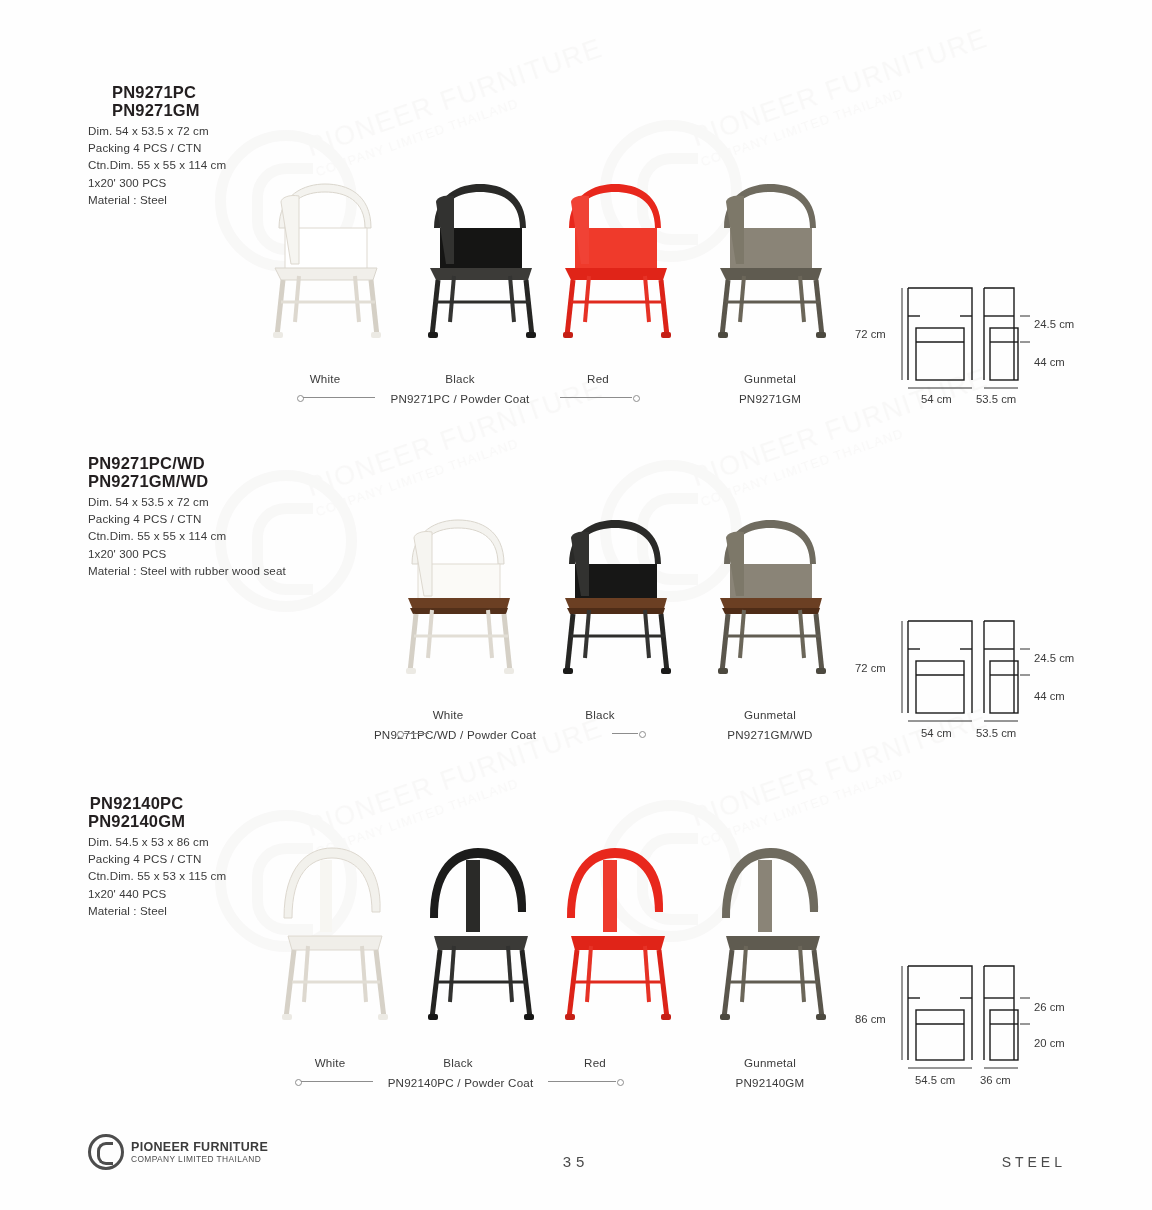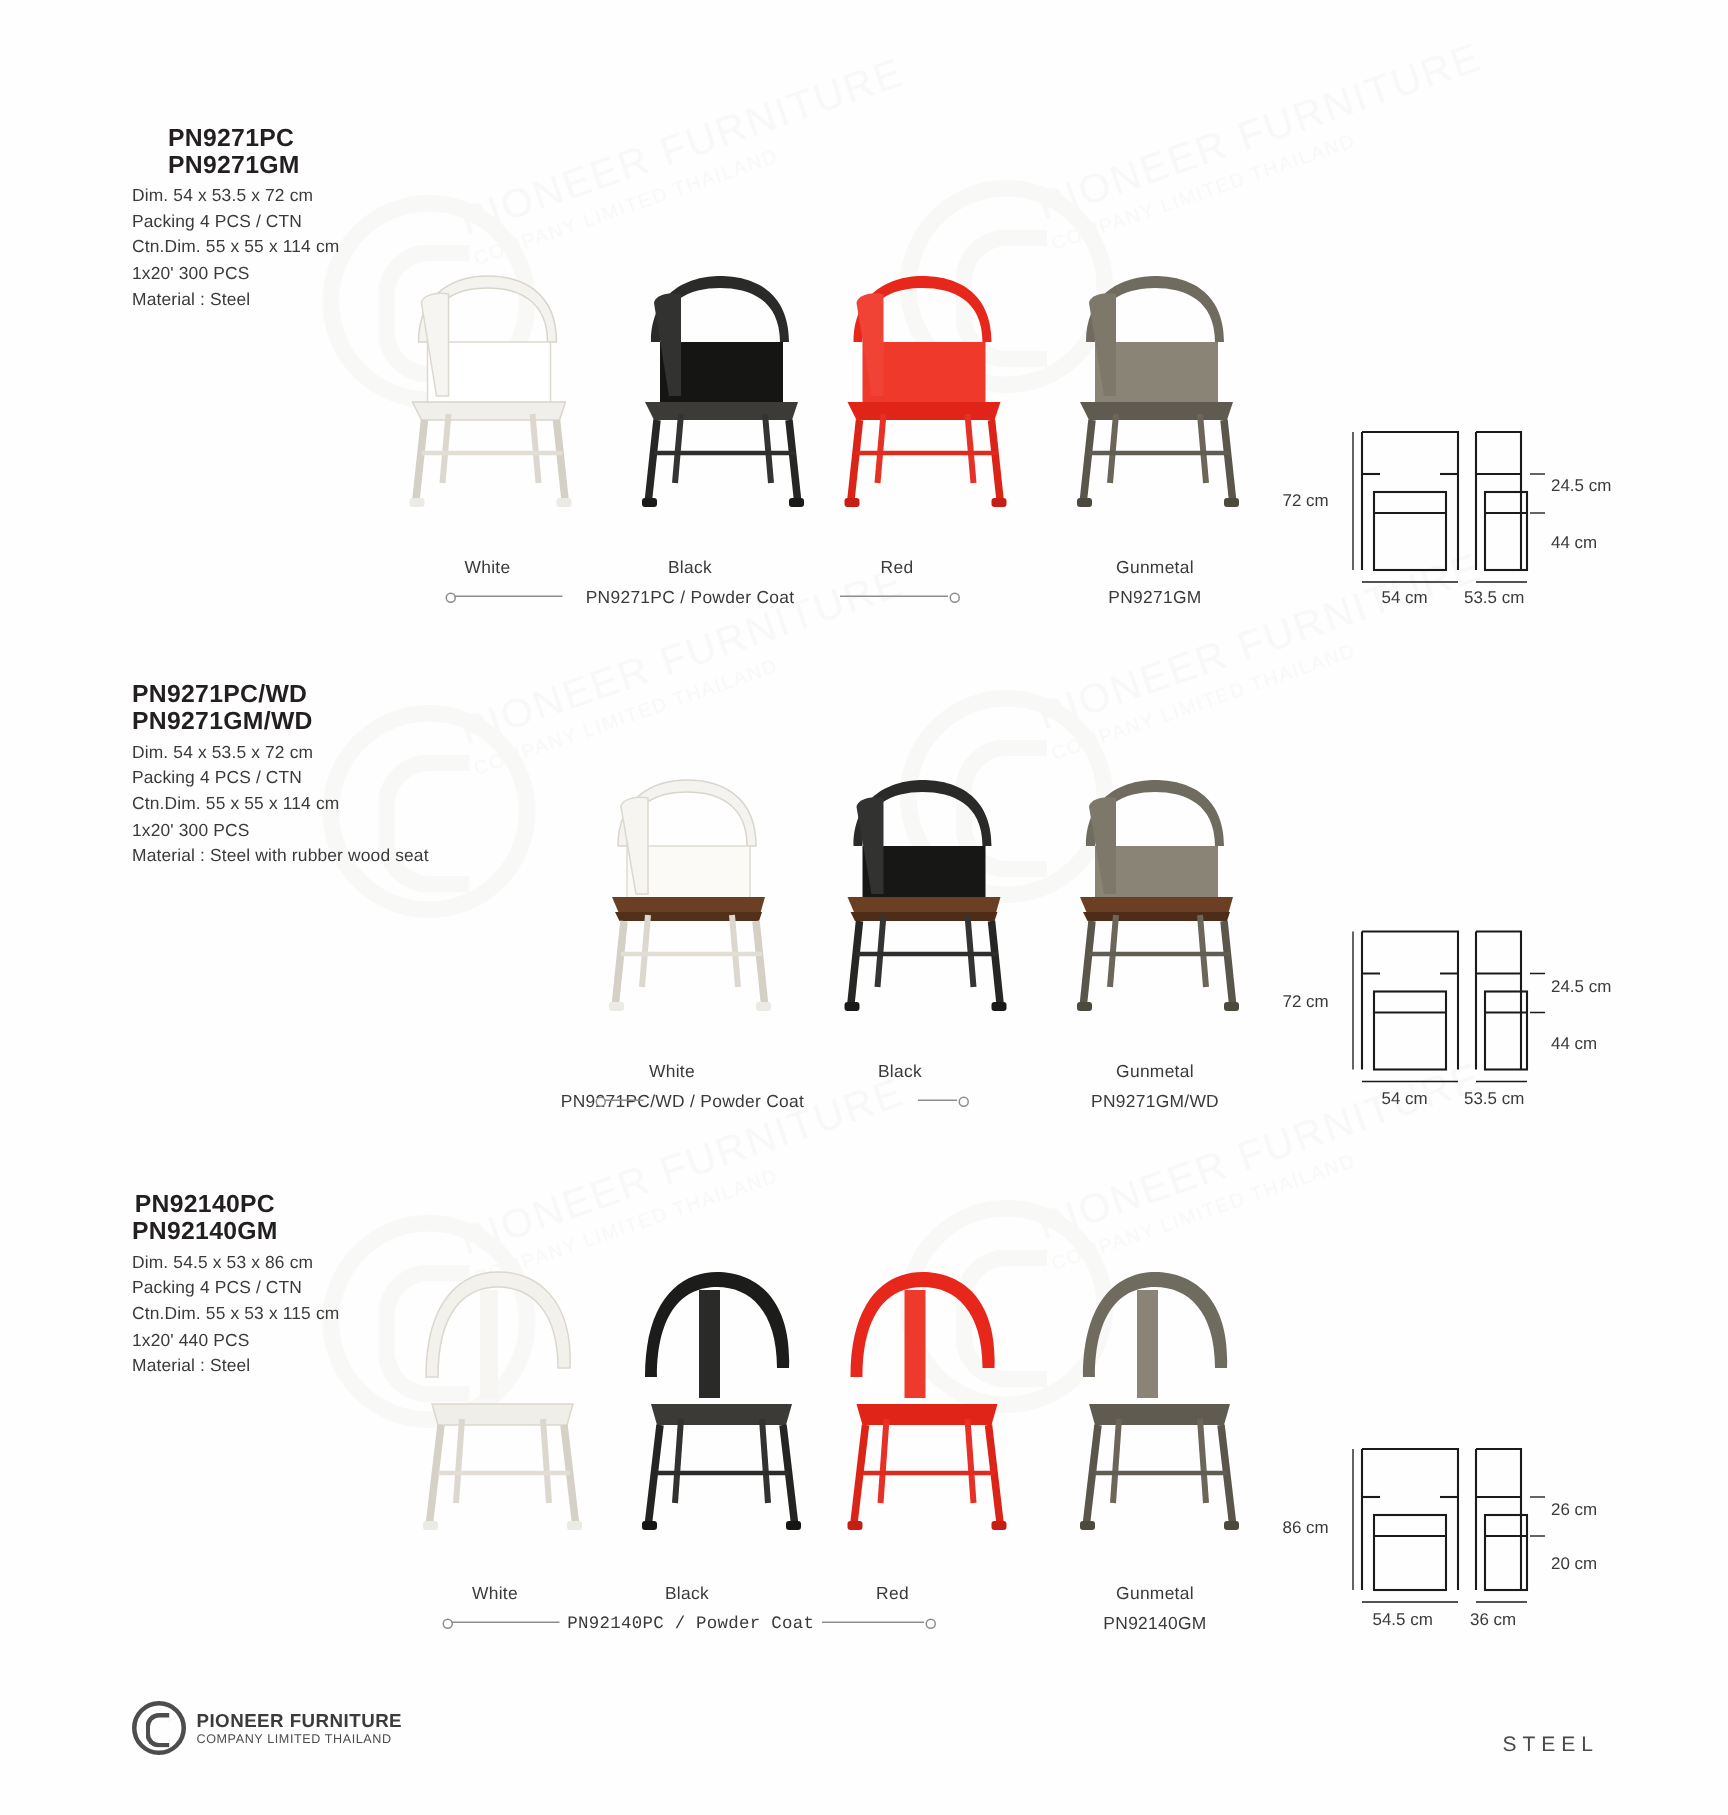--- a/index.html
+++ b/index.html
@@ -554,21 +554,21 @@
         <rect x="116" y="174" width="10" height="6" rx="2" fill="#4c493f"></rect>
       </g>
     </svg>
   </div>
 
   <div class="cap" style="left:280px; top:1056px; width:100px;">White</div>
   <div class="cap" style="left:408px; top:1056px; width:100px;">Black</div>
   <div class="cap" style="left:545px; top:1056px; width:100px;">Red</div>
   <div class="cap" style="left:715px; top:1056px; width:110px;">Gunmetal</div>
 
-  <div class="codeline" style="left:378px; top:1076px; width:165px;font-family:Liberation Mono, monospace;">PN92140PC / Powder Coat</div>
+  <div class="codeline" style="left:378px; top:1076px; width:165px;">PN92140PC / Powder Coat</div>
   <div class="codeline" style="left:710px; top:1076px; width:120px;">PN92140GM</div>
   <div class="dot" style="left:295px; top:1079px;"></div>
   <div class="rule" style="left:301px; top:1081px; width:72px;"></div>
   <div class="rule" style="left:548px; top:1081px; width:68px;"></div>
   <div class="dot" style="left:617px; top:1079px;"></div>
 
   <div style="position:absolute; left:880px; top:960px;">
     <svg width="160" height="130" viewBox="0 0 160 130">
       <g fill="none" stroke="#1a1a1a" stroke-width="1.4">
         <path d="M28 6 L92 6 L92 100"></path>
@@ -598,15 +598,16 @@
   <div class="dim-label" style="left:915px; top:1074px;">54.5 cm</div>
   <div class="dim-label" style="left:980px; top:1074px;">36 cm</div>
 
   <div class="footer-logo">
     <div class="lring"></div>
     <div>
       <div class="ltxt1">PIONEER FURNITURE</div>
       <div class="ltxt2">COMPANY LIMITED THAILAND</div>
     </div>
   </div>
+  <div class="page-num">35</div>
   <div class="footer-cat">STEEL</div>
 
 </div>
 
 </body></html>

